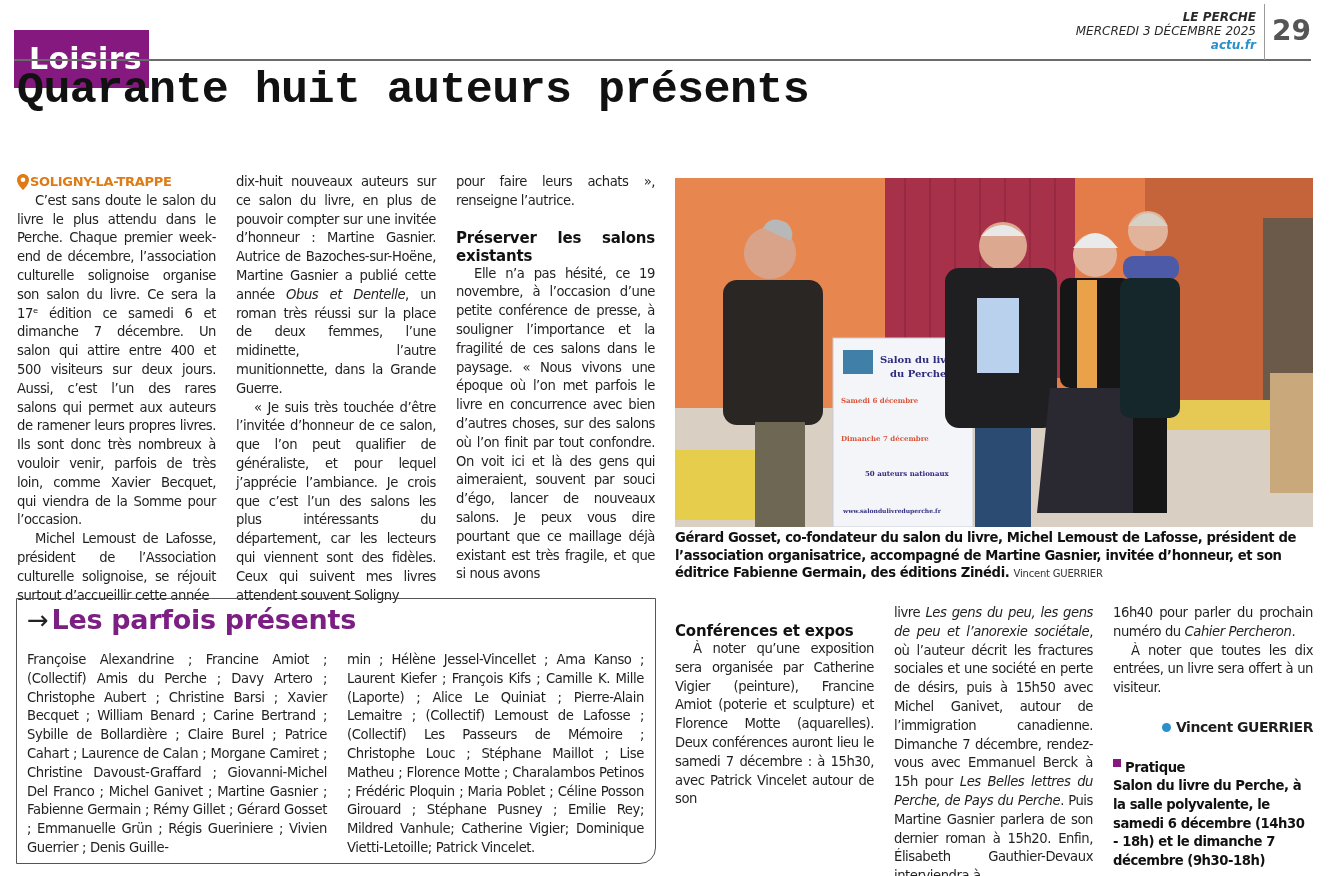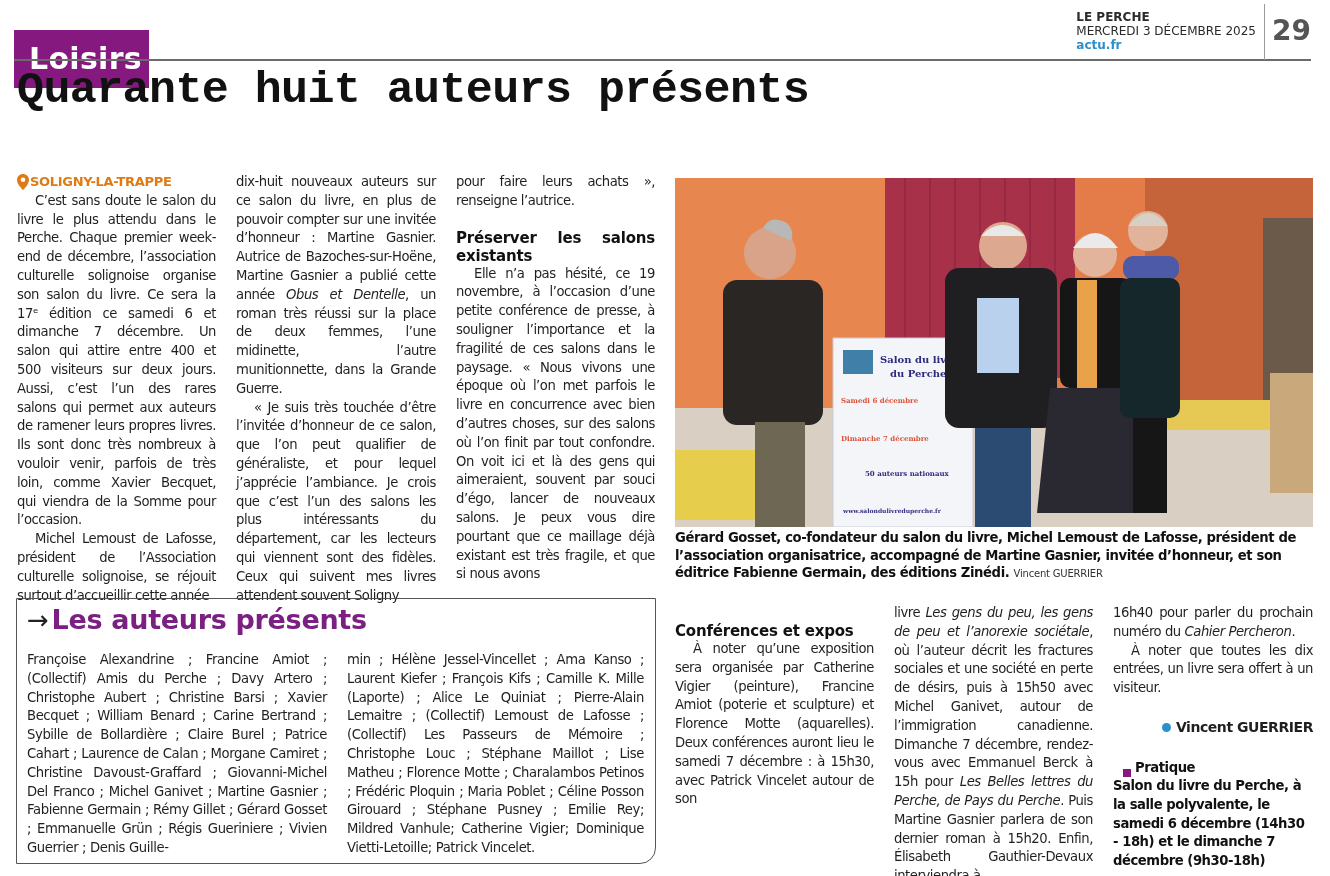--- a/index.html
+++ b/index.html
@@ -3,21 +3,21 @@
 <meta charset="utf-8">
 <style>
   * { box-sizing: border-box; margin: 0; padding: 0; }
   html, body { width: 1330px; height: 876px; background: #ffffff; overflow: hidden; }
   body { position: relative; font-family: "Liberation Sans", sans-serif; color: #1a1a1a; }
 
   
   .rubric { position: absolute; left: 14px; top: 2px; width: 135px; height: 58px; background: #86197f; color: #fff;
             font-family: "DejaVu Sans", sans-serif; font-weight: bold; font-size: 30px; line-height: 58px; padding-left: 15px; letter-spacing: 0.3px; margin-top: 28px; }
   .header-rule { position: absolute; left: 14px; top: 59px; width: 1297px; height: 2px; background: #6b6b6b; }
-  .masthead { position: absolute; right: 74px; top: 10px; font-family: "DejaVu Sans", sans-serif; font-size: 12px; line-height: 14px; color: #2a2a2a; }
+  .masthead { position: absolute; right: 74px; top: 10px; text-align: right; font-family: "DejaVu Sans", sans-serif; font-size: 12px; line-height: 14px; color: #2a2a2a; font-style: italic; }
   .masthead .edition { font-weight: bold; font-size: 12px; }
   .masthead .date { font-size: 12px; }
   .masthead .site { font-weight: bold; color: #2b8fcc; }
   .vsep { position: absolute; left: 1264px; top: 4px; width: 1px; height: 56px; background: #9a9a9a; }
   .page-num { position: absolute; left: 1272px; top: 14px; font-family: "DejaVu Sans", sans-serif; font-weight: bold; font-size: 28px; color: #555; }
 
   
   .headline { position: absolute; left: 17px; top: 66px; width: 1300px; font-family: Liberation Mono, monospace; font-weight: bold;
               font-size: 45px; line-height: 50px; color: #111; letter-spacing: -0.6px; }
 
@@ -31,21 +31,21 @@
   .c4 { left: 675px; top: 604px; width: 199px; }
   .c5 { left: 894px; top: 604px; width: 199px; }
   .c6 { left: 1113px; top: 604px; width: 200px; }
 
   .dateline { display: flex; align-items: center; color: #e07b14; font-weight: bold; font-size: 13px; letter-spacing: -0.3px; text-indent: 0; }
   .dateline svg { margin-right: 1px; }
   .subhead { font-weight: bold; font-size: 15px; line-height: 18px; color: #111; text-indent: 0 !important; margin-top: 18px; letter-spacing: -0.2px; }
   .byline { text-align: right; font-weight: bold; font-size: 14px; margin-top: 20px; text-indent: 0 !important; display: flex; justify-content: flex-end; align-items: center; }
   .byline .dot { width: 9px; height: 9px; border-radius: 50%; background: #2b8fcc; margin-right: 5px; display: inline-block; }
   .pratique { margin-top: 22px; font-weight: bold; font-size: 13.2px; line-height: 18.6px; color: #111; text-indent: 0; text-align: left; }
-  .pratique .label { display: flex; align-items: flex-end; margin-left: 10px; }
+  .pratique .label { display: flex; align-items: flex-start; }
   .pratique .sq { width: 8px; height: 8px; background: #86197f; display: inline-block; margin-right: 4px; }
 
   
   .photo { position: absolute; left: 675px; top: 178px; width: 638px; height: 349px; overflow: hidden; background: #e4824d; }
   .caption { position: absolute; left: 675px; top: 529px; width: 640px; font-family: "DejaVu Sans", sans-serif; font-weight: bold; font-size: 13.2px; line-height: 17.5px; color: #111; letter-spacing: -0.4px; }
   .caption .credit { font-weight: normal; font-size: 10px; letter-spacing: -0.2px; color: #333; }
 
   
   .authors-box { position: absolute; left: 16px; top: 598px; width: 640px; height: 266px; border: 1.5px solid #555; border-bottom-right-radius: 16px; }
   .authors-title { position: absolute; left: 10px; top: 4px; font-family: "DejaVu Sans", sans-serif; font-weight: bold; font-size: 27px; line-height: 34px; color: #7b1f83; display: flex; align-items: center; letter-spacing: -0.3px; }
@@ -149,21 +149,21 @@
   </svg>
 </div>
 <div class="caption">
   <span>Gérard Gosset, co-fondateur du salon du livre, Michel Lemoust de Lafosse, président de l’association organisatrice, accompagné de Martine Gasnier, invitée d’honneur, et son éditrice Fabienne Germain, des éditions Zinédi.</span>
   <span class="credit">Vincent GUERRIER</span>
 </div>
 
 <div class="authors-box">
   <div class="authors-title">
     <span class="arrow">→</span>
-    <span>Les auteurs présents</span>
+    <span>Les parfois présents</span>
   </div>
   <div class="authors-text at1">Françoise Alexandrine ; Francine Amiot ; (Collectif) Amis du Perche ; Davy Artero ; Christophe Aubert ; Christine Barsi ; Xavier Becquet ; William Benard ; Carine Bertrand ; Sybille de Bollardière ; Claire Burel ; Patrice Cahart ; Laurence de Calan ; Morgane Camiret ; Christine Davoust-Graffard ; Giovanni-Michel Del Franco ; Michel Ganivet ; Martine Gasnier ; Fabienne Germain ; Rémy Gillet ; Gérard Gosset ; Emmanuelle Grün ; Régis Gueriniere ; Vivien Guerrier ; Denis Guille-</div>
   <div class="authors-text at2">min ; Hélène Jessel-Vincellet ; Ama Kanso ; Laurent Kiefer ; François Kifs ; Camille K. Mille (Laporte) ; Alice Le Quiniat ; Pierre-Alain Lemaitre ; (Collectif) Lemoust de Lafosse ; (Collectif) Les Passeurs de Mémoire ; Christophe Louc ; Stéphane Maillot ; Lise Matheu ; Florence Motte ; Charalambos Petinos ; Frédéric Ploquin ; Maria Poblet ; Céline Posson Girouard ; Stéphane Pusney ; Emilie Rey; Mildred Vanhule; Catherine Vigier; Dominique Vietti-Letoille; Patrick Vincelet.</div>
 </div>
 
 <div class="col c4">
   <p class="subhead">Conférences et expos</p>
   <p>À noter qu’une exposition sera organisée par Catherine Vigier (peinture), Francine Amiot (poterie et sculpture) et Florence Motte (aquarelles). Deux conférences auront lieu le samedi 7 décembre : à 15h30, avec Patrick Vincelet autour de son</p>
 </div>
 

